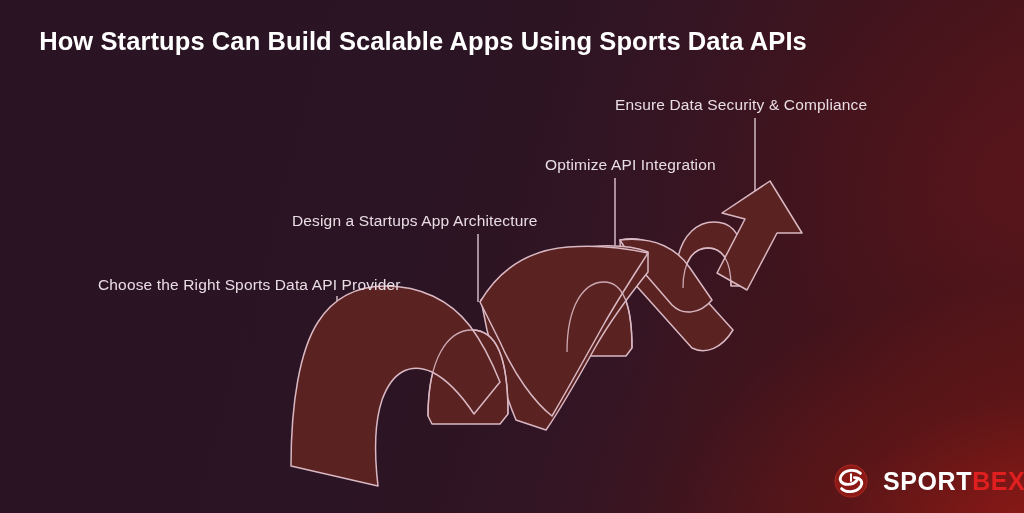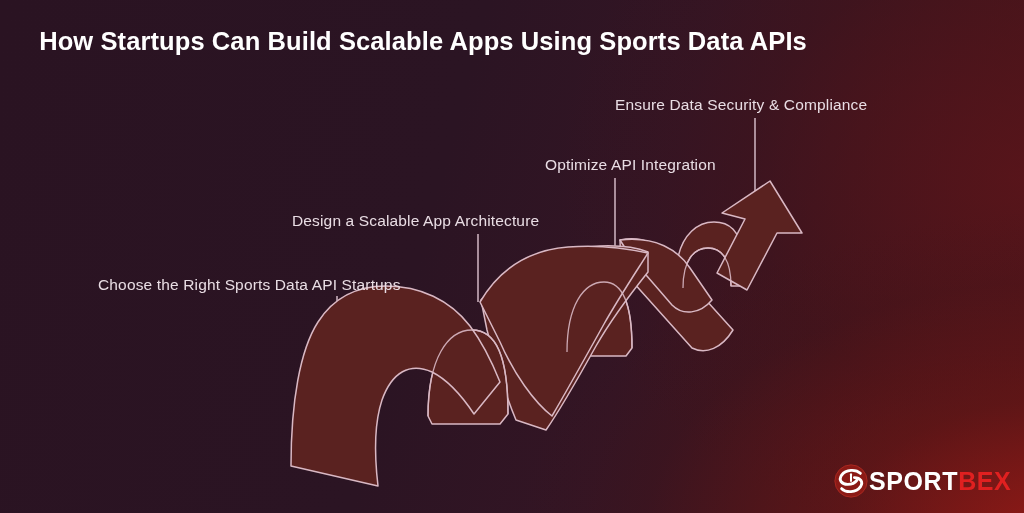--- a/index.html
+++ b/index.html
@@ -61,21 +61,21 @@
 
   
   .logo {
     position:absolute;
     left:834px;
     top:461px;
     width:170px;
     height:40px;
     display:flex;
     align-items:center;
-    gap:1px;
+    gap:15px;
   }
   .logo-mark { width:34px; height:34px; flex:0 0 34px; }
   .logo-word {
     font-size:25px;
     font-weight:bold;
     letter-spacing:0.6px;
     line-height:1;
     white-space:nowrap;
   }
   .logo-sport { color:#ffffff; }
@@ -179,22 +179,22 @@
                Z"></path>
     </g>
 
     <g fill="none" stroke="#d9b8c4" stroke-width="1.3" opacity="0.9">
       <path d="M 428 416 C 428 358, 448 330, 472 330 C 496 330, 508 356, 508 414"></path>
       <path d="M 567 352 C 567 305, 584 282, 604 282 C 622 282, 632 302, 632 348"></path>
       <path d="M 683 288 C 683 260, 694 248, 708 248 C 722 248, 731 260, 731 286"></path>
     </g>
   </svg>
 
-  <div class="step-label lbl-1">Choose the Right Sports Data API Startups</div>
-  <div class="step-label lbl-2">Design a Scalable App Architecture</div>
+  <div class="step-label lbl-1">Choose the Right Sports Data API Provider</div>
+  <div class="step-label lbl-2">Design a Startups App Architecture</div>
   <div class="step-label lbl-3">Optimize API Integration</div>
   <div class="step-label lbl-4">Ensure Data Security &amp; Compliance</div>
 
   <div class="logo">
     <svg class="logo-mark" viewBox="0 0 40 40">
       <circle cx="20" cy="20" r="19" fill="#8b1a16"></circle>
       <circle cx="20" cy="20" r="19" fill="none" stroke="#b02b22" stroke-width="1"></circle>
       <path d="M31 11 C26 6, 14 6, 9 13 C5 19, 9 24, 16 24 C21 24, 25 22, 27 19" fill="none" stroke="#ffffff" stroke-width="3.4" stroke-linecap="round"></path>
       <path d="M9 29 C14 34, 26 34, 31 27 C35 21, 31 16, 24 16" fill="none" stroke="#ffffff" stroke-width="3.4" stroke-linecap="round"></path>
       <path d="M20 12 L20 20" stroke="#ffffff" stroke-width="2.4" stroke-linecap="round"></path>

